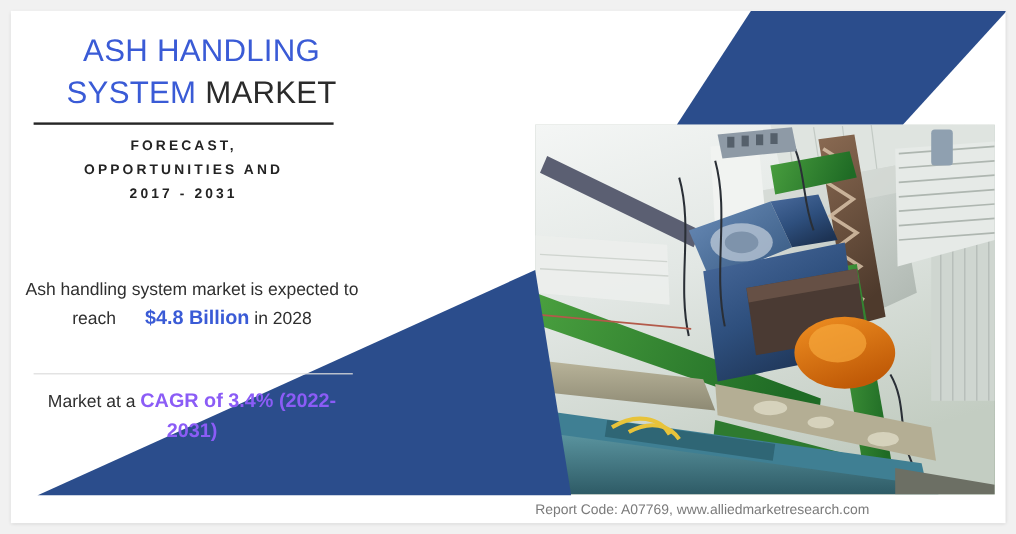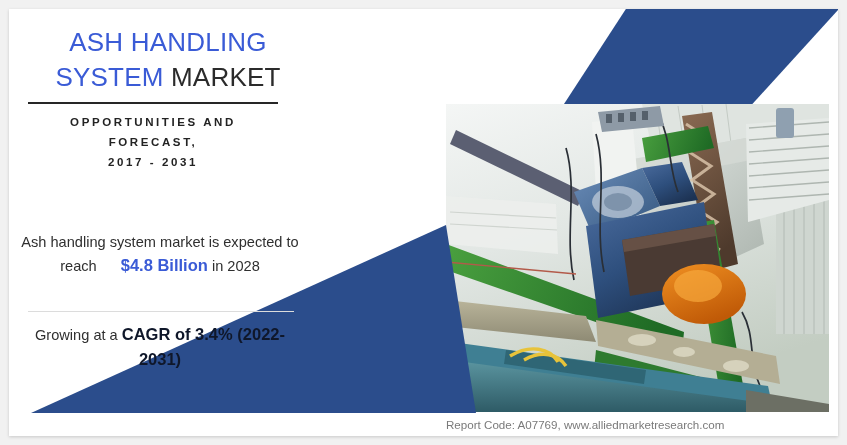--- a/index.html
+++ b/index.html
@@ -151,21 +151,21 @@
     left: 10px;
     top: 313px;
     width: 282px;
     text-align: center;
     font-size: 14.6px;
     color: #2f2f2f;
     line-height: 1.5;
     z-index: 6;
   }
   .stat2 .hl {
-    color: #0f172a;
+    color: #8b5cf6;
     font-weight: bold;
     font-size: 16.5px;
   }
 
   
   .caption {
     position: absolute;
     left: 437px;
     top: 409px;
     width: 383px;
@@ -349,31 +349,31 @@
     </div>
 
     <div class="title">
       <span class="blue">ASH HANDLING SYSTEM</span>
       <span class="dark">MARKET</span>
     </div>
 
     <div class="rule-dark"></div>
 
     <div class="subtitle">
+      <div>FORECAST,</div>
       <div>OPPORTUNITIES AND</div>
-      <div>FORECAST,</div>
       <div>2017 - 2031</div>
     </div>
 
     <div class="stat1">
       <span>Ash handling system market is expected to reach </span><span class="hl">$4.8 Billion</span><span> in 2028</span>
     </div>
 
     <div class="rule-light"></div>
 
     <div class="stat2">
-      <span>Growing at a </span><span class="hl">CAGR of 3.4% (2022-2031)</span>
+      <span>Market at a </span><span class="hl">CAGR of 3.4% (2022-2031)</span>
     </div>
 
     <div class="caption">Report Code: A07769, www.alliedmarketresearch.com</div>
 
   </div>
 </div>
 
 </body></html>

